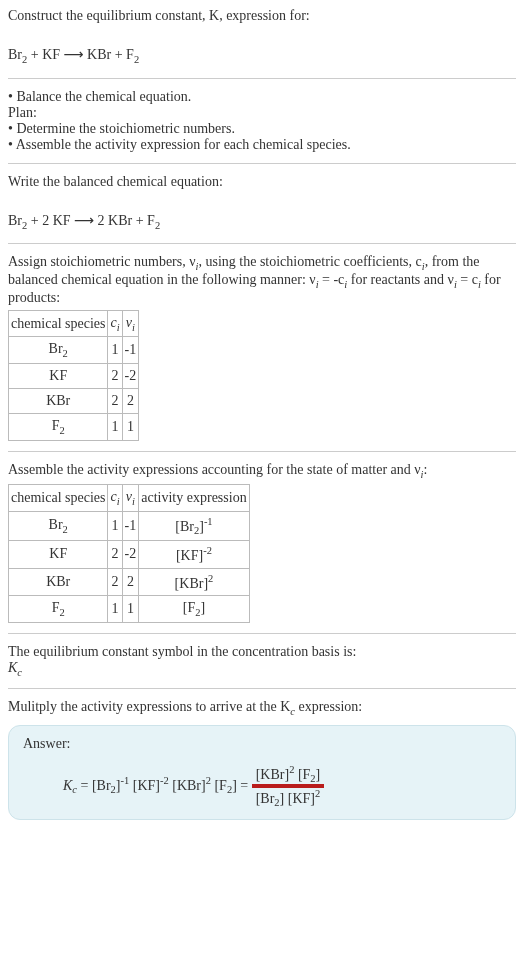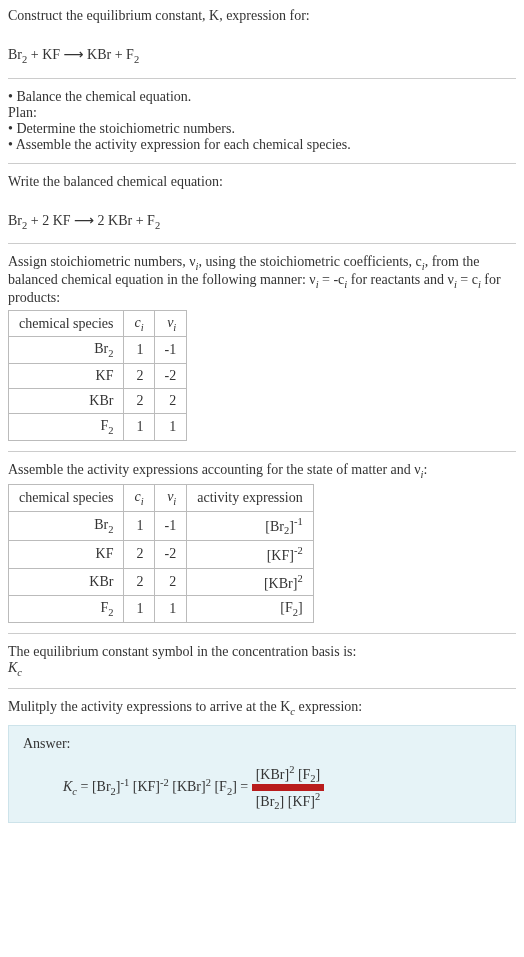--- a/index.html
+++ b/index.html
@@ -30,42 +30,42 @@
   }
   .ital {
     font-style: italic;
   }
   table {
     border-collapse: collapse;
     margin-top: 4px;
   }
   td, th {
     border: 1px solid #bbb;
-    padding: 4px 10px;
-    text-align: right;
+    padding: 4px 2px;
+    text-align: center;
     font-weight: normal;
   }
   th {
     background: #fff;
   }
   .answer-box {
     background: #e6f3f7;
     border: 1px solid #cde3ea;
-    border-radius: 0;
+    border-radius: 12px;
     padding: 10px 14px;
     margin-top: 6px;
   }
   .frac {
     display: inline-block;
     vertical-align: middle;
     text-align: center;
   }
   .frac .num {
     display: block;
-    border-bottom: 7px solid #b91c1c;
+    border-bottom: 4px solid #b91c1c;
     padding: 0 4px;
   }
   .frac .den {
     display: block;
     padding: 0 4px;
   }
   .eq-line {
     line-height: 1.5;
     margin-top: 20px;
   }

